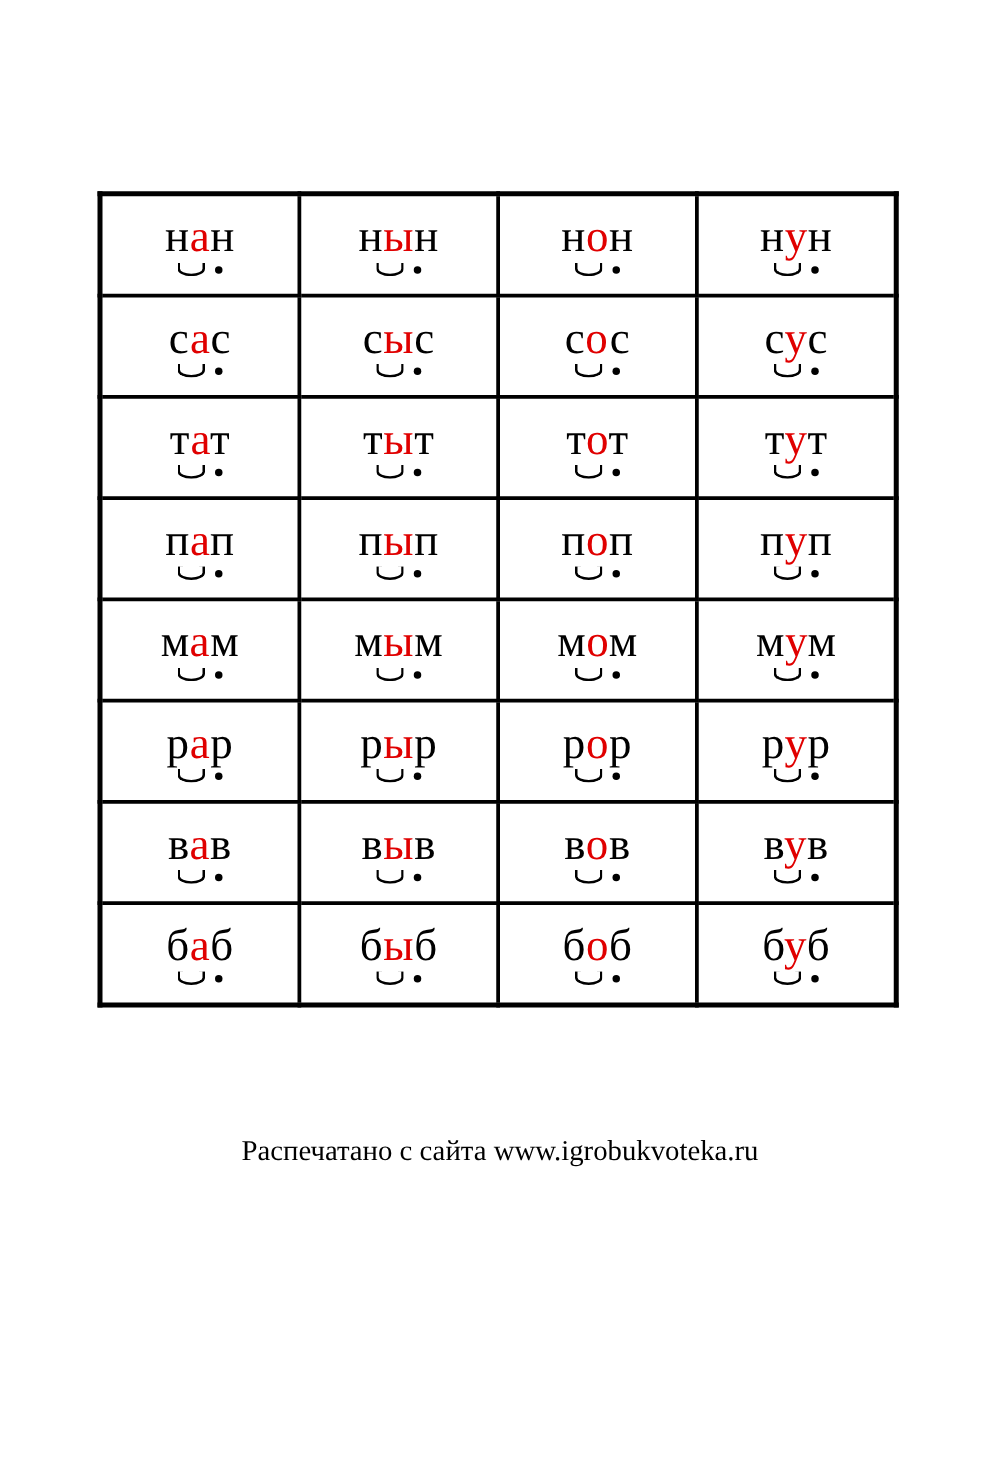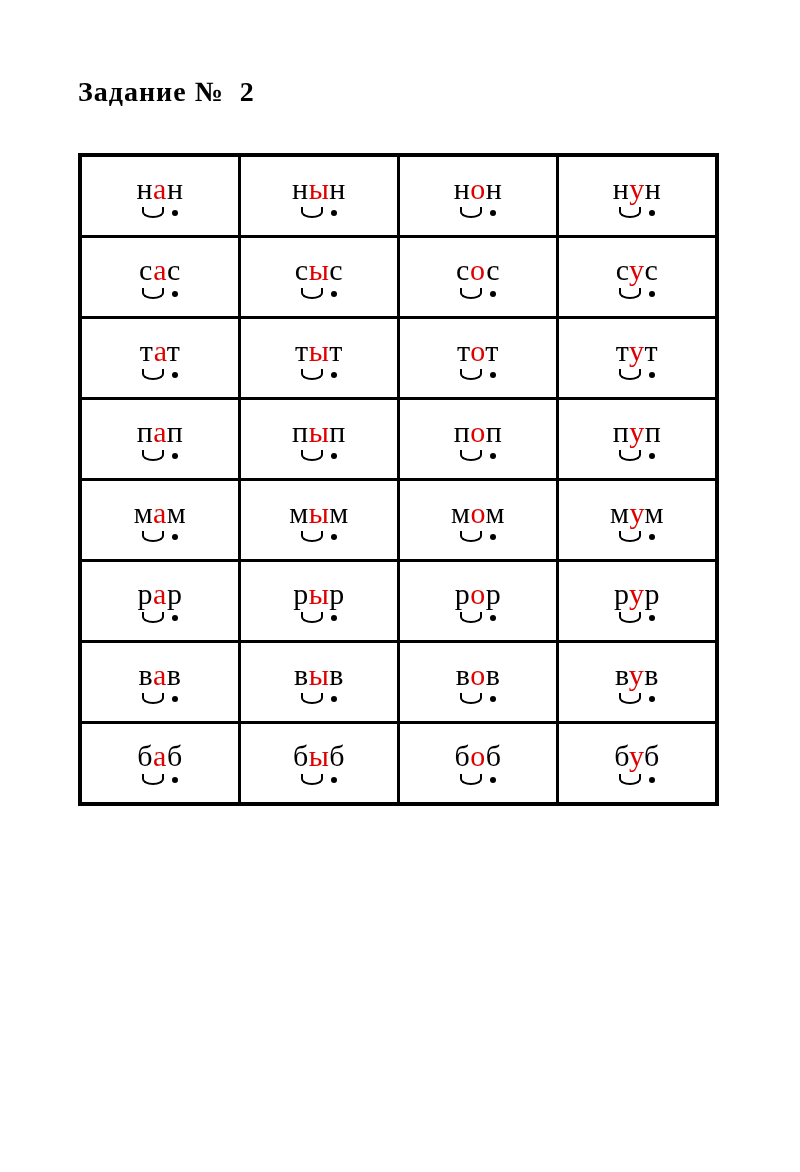--- a/index.html
+++ b/index.html
@@ -48,21 +48,21 @@
     text-align: center;
     vertical-align: middle;
   }
   .cell-inner {
     position: relative;
     display: inline-block;
     padding-bottom: 14px;
   }
   .syll {
     font-family: "Liberation Serif", serif;
-    font-size: 30px;
+    font-size: 36px;
     line-height: 1;
     letter-spacing: 0.5px;
     white-space: pre;
   }
   .syll .v {
     color: #e00000;
   }
   .marks {
     position: absolute;
     left: 0;
@@ -97,21 +97,20 @@
     text-align: center;
     font-family: "Liberation Serif", serif;
     font-size: 23px;
   }
 </style>
 </head>
 <body>
 
 <div class="page">
 
-  <div class="title">Задание №  2</div>
 
   <table class="grid">
     <tbody>
         <tr>
           <td><div class="cell-inner"><div class="syll"><span>н</span><span class="v" style="color: rgb(224, 0, 0);">а</span><span>н</span></div><div class="marks">
                 <span class="arc"></span>
                 <span class="dot"></span>
               </div></div></td>
           <td><div class="cell-inner"><div class="syll"><span>н</span><span class="v" style="color: rgb(224, 0, 0);">ы</span><span>н</span></div><div class="marks">
                 <span class="arc"></span>
@@ -248,14 +247,15 @@
                 <span class="dot"></span>
               </div></div></td>
           <td><div class="cell-inner"><div class="syll"><span>б</span><span class="v" style="color: rgb(224, 0, 0);">у</span><span>б</span></div><div class="marks">
                 <span class="arc"></span>
                 <span class="dot"></span>
               </div></div></td>
         </tr>
       </tbody>
   </table>
 
+  <div class="footer">Распечатано с сайта www.igrobukvoteka.ru</div>
 
 </div>
 
 </body></html>

